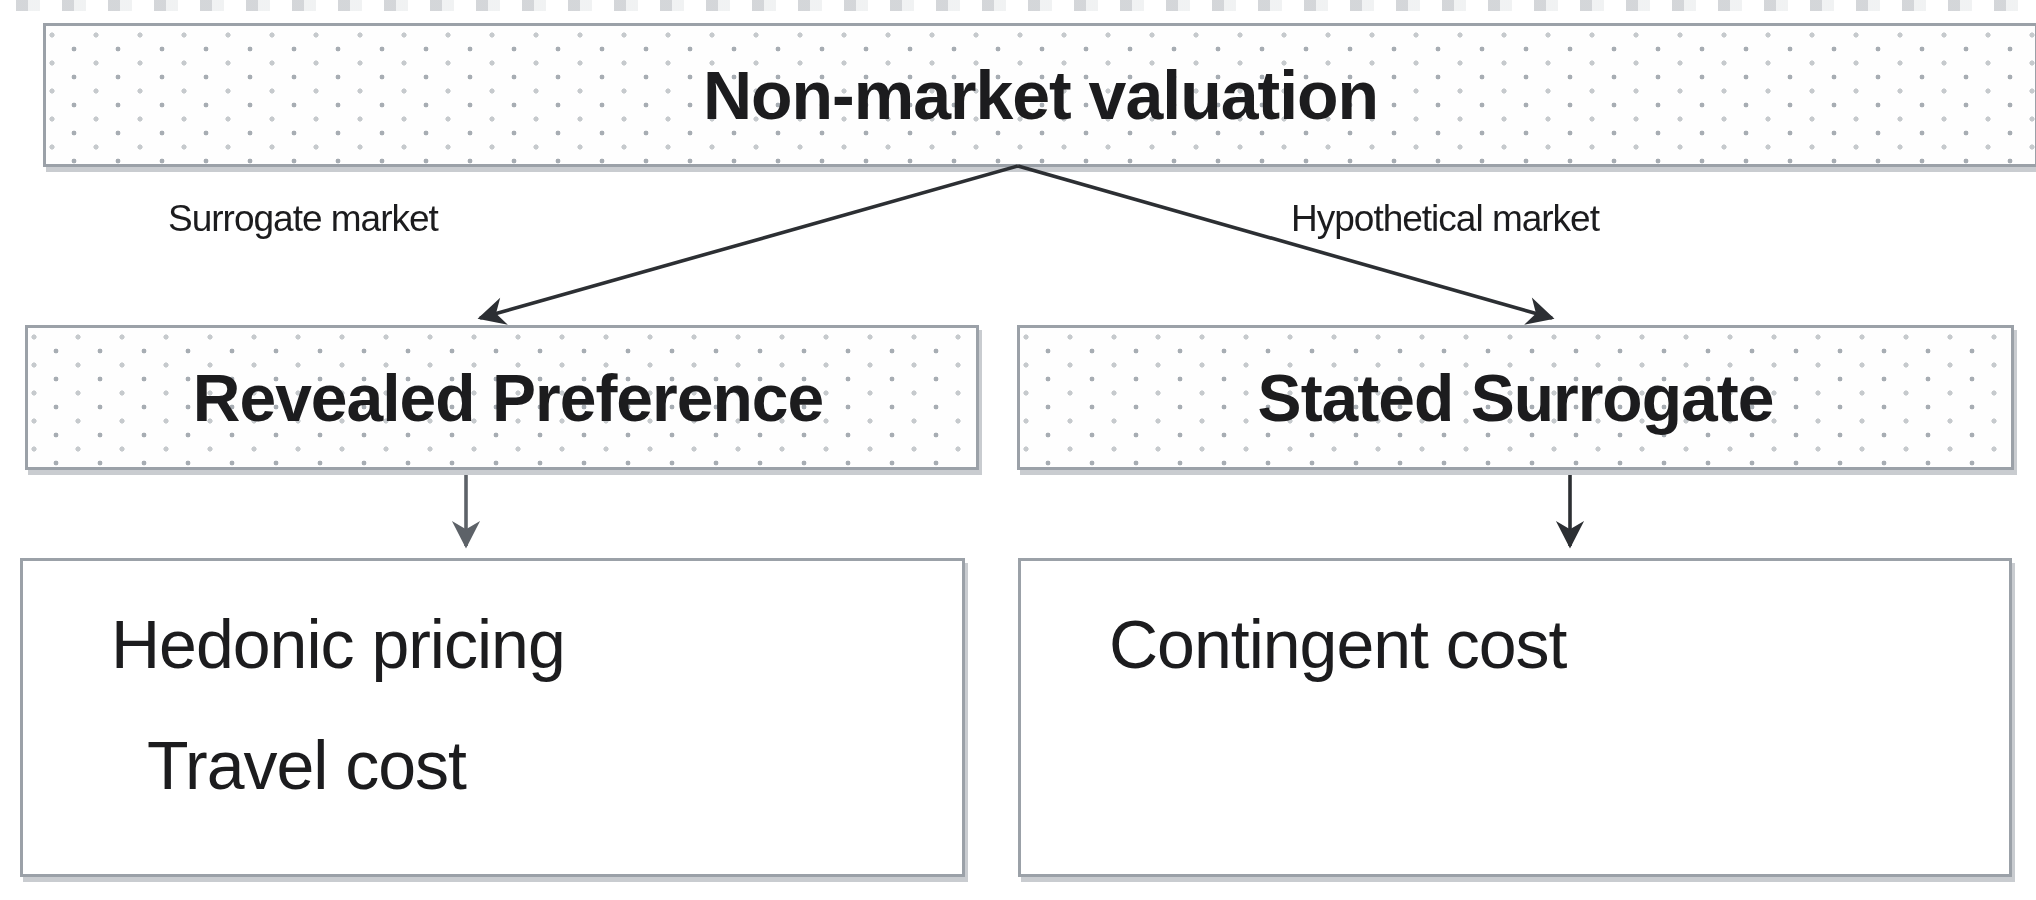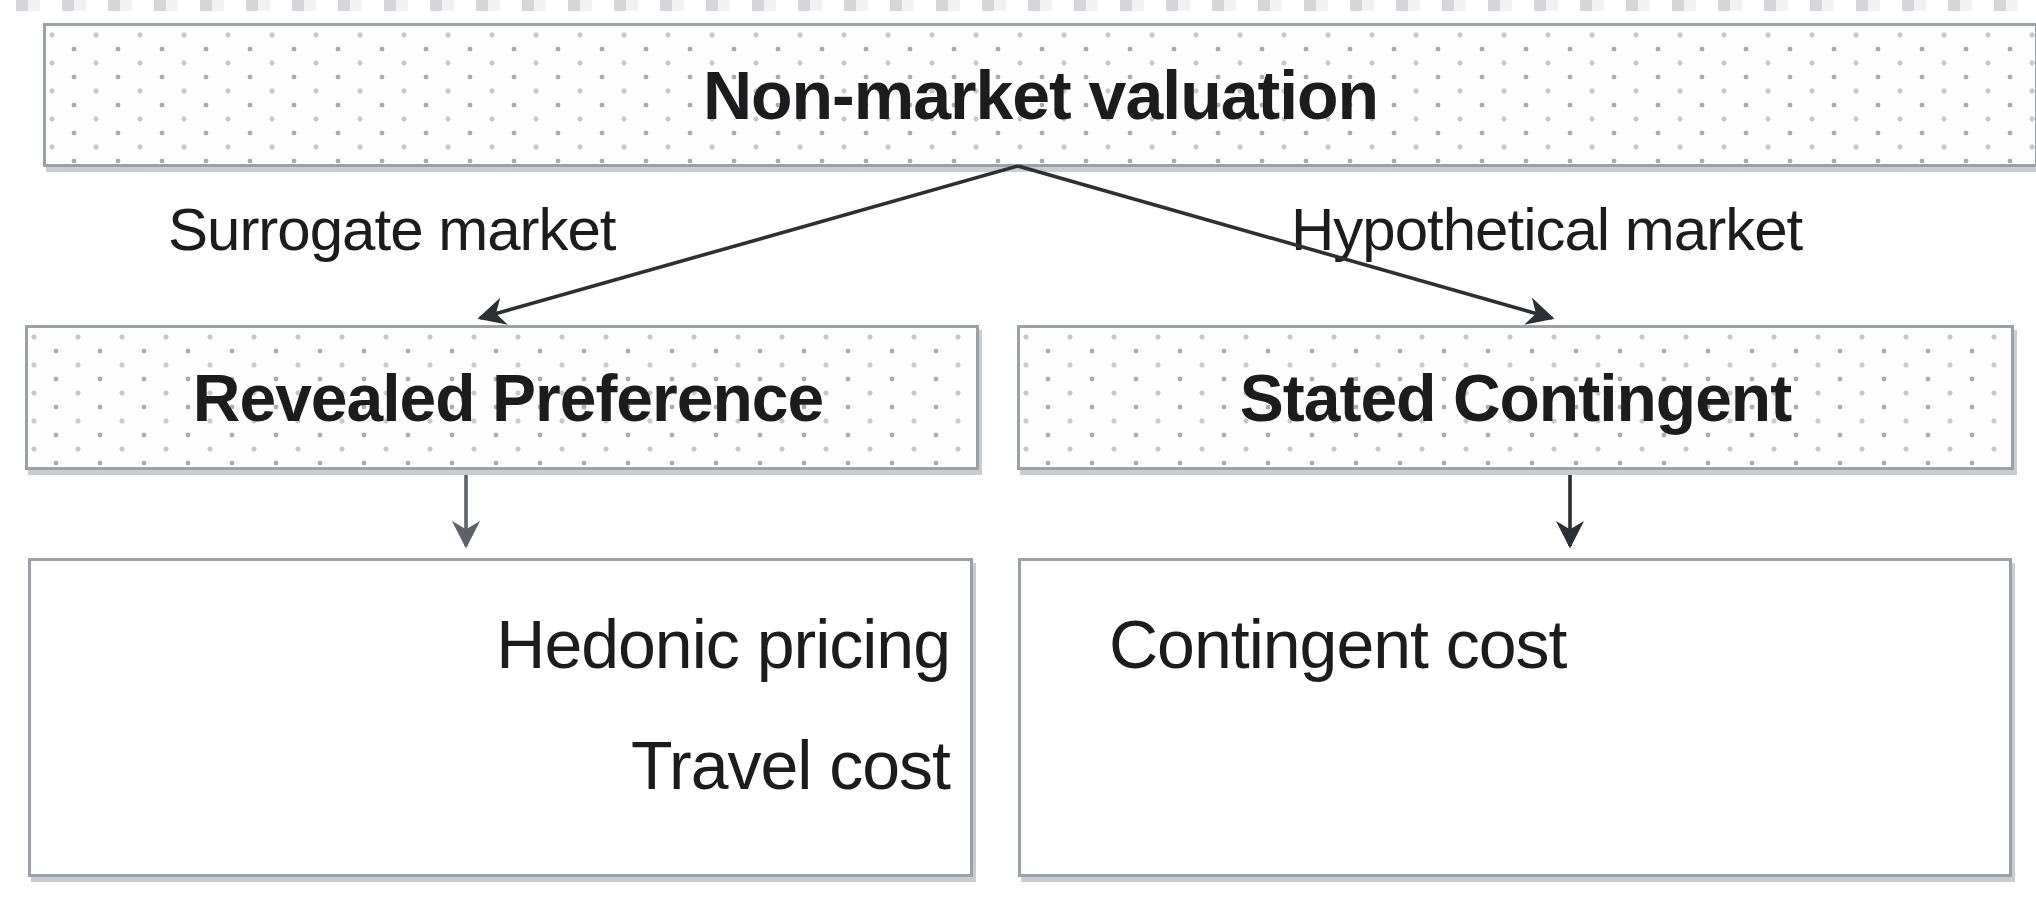--- a/index.html
+++ b/index.html
@@ -41,32 +41,32 @@
       radial-gradient(circle, var(--dot_dark) 2.1px, transparent 2.7px),
       radial-gradient(circle, var(--dot_light) 2.3px, transparent 2.9px);
     background-size:44px 28px, 44px 28px;
     background-position:6px 9px, 28px 23px;
     display:flex;align-items:center;justify-content:center;
   }
   .top-box{left:19px;top:23px;width:1995px;height:144px;margin-left:24px;}
   .mid-left-box{left:25px;top:325px;width:954px;height:145px;padding-left:12px;}
   .mid-right-box{left:1017px;top:325px;width:997px;height:145px;}
   .bottom-box{top:558px;height:319px;padding:48px 20px 0 88px;}
-  .bottom-left-box{left:28px;width:945px;text-align:right;}
+  .bottom-left-box{left:20px;width:945px;}
   .bottom-right-box{left:1018px;width:994px;}
   .node-title{
     font-weight:700;
     font-size:68px;
     letter-spacing:-1px;
     white-space:nowrap;
   }
   .mid-title{font-size:66px;}
   .edge-label{
     position:absolute;
-    font-size:60px;
+    font-size:37px;
     letter-spacing:-1px;
     line-height:1;
     white-space:nowrap;
   }
   .edge-label-left{left:168px;top:200px;}
   .edge-label-right{left:1291px;top:200px;}
   .method-line{
     font-size:68px;
     letter-spacing:-1px;
     line-height:1.05;
@@ -105,21 +105,21 @@
     <path class="arrow-line" d="M1018 166 L480 318" marker-end="url(#ah-dark)"></path>
     <path class="arrow-line" d="M1018 166 L1552 318" marker-end="url(#ah-dark)"></path>
     <path class="arrow-line muted" d="M466 472 L466 546" marker-end="url(#ah-muted)"></path>
     <path class="arrow-line" d="M1570 472 L1570 546" marker-end="url(#ah-dark)"></path>
   </svg>
 
   <div class="box dotted mid-left-box">
     <span class="node-title mid-title">Revealed Preference</span>
   </div>
   <div class="box dotted mid-right-box">
-    <span class="node-title mid-title">Stated Contingent</span>
+    <span class="node-title mid-title">Stated Surrogate</span>
   </div>
 
   <div class="box bottom-box bottom-left-box">
     <div class="method-line">Hedonic pricing</div>
     <div class="method-line">Travel cost</div>
   </div>
   <div class="box bottom-box bottom-right-box">
     <div class="method-line">Contingent cost</div>
   </div>
 

